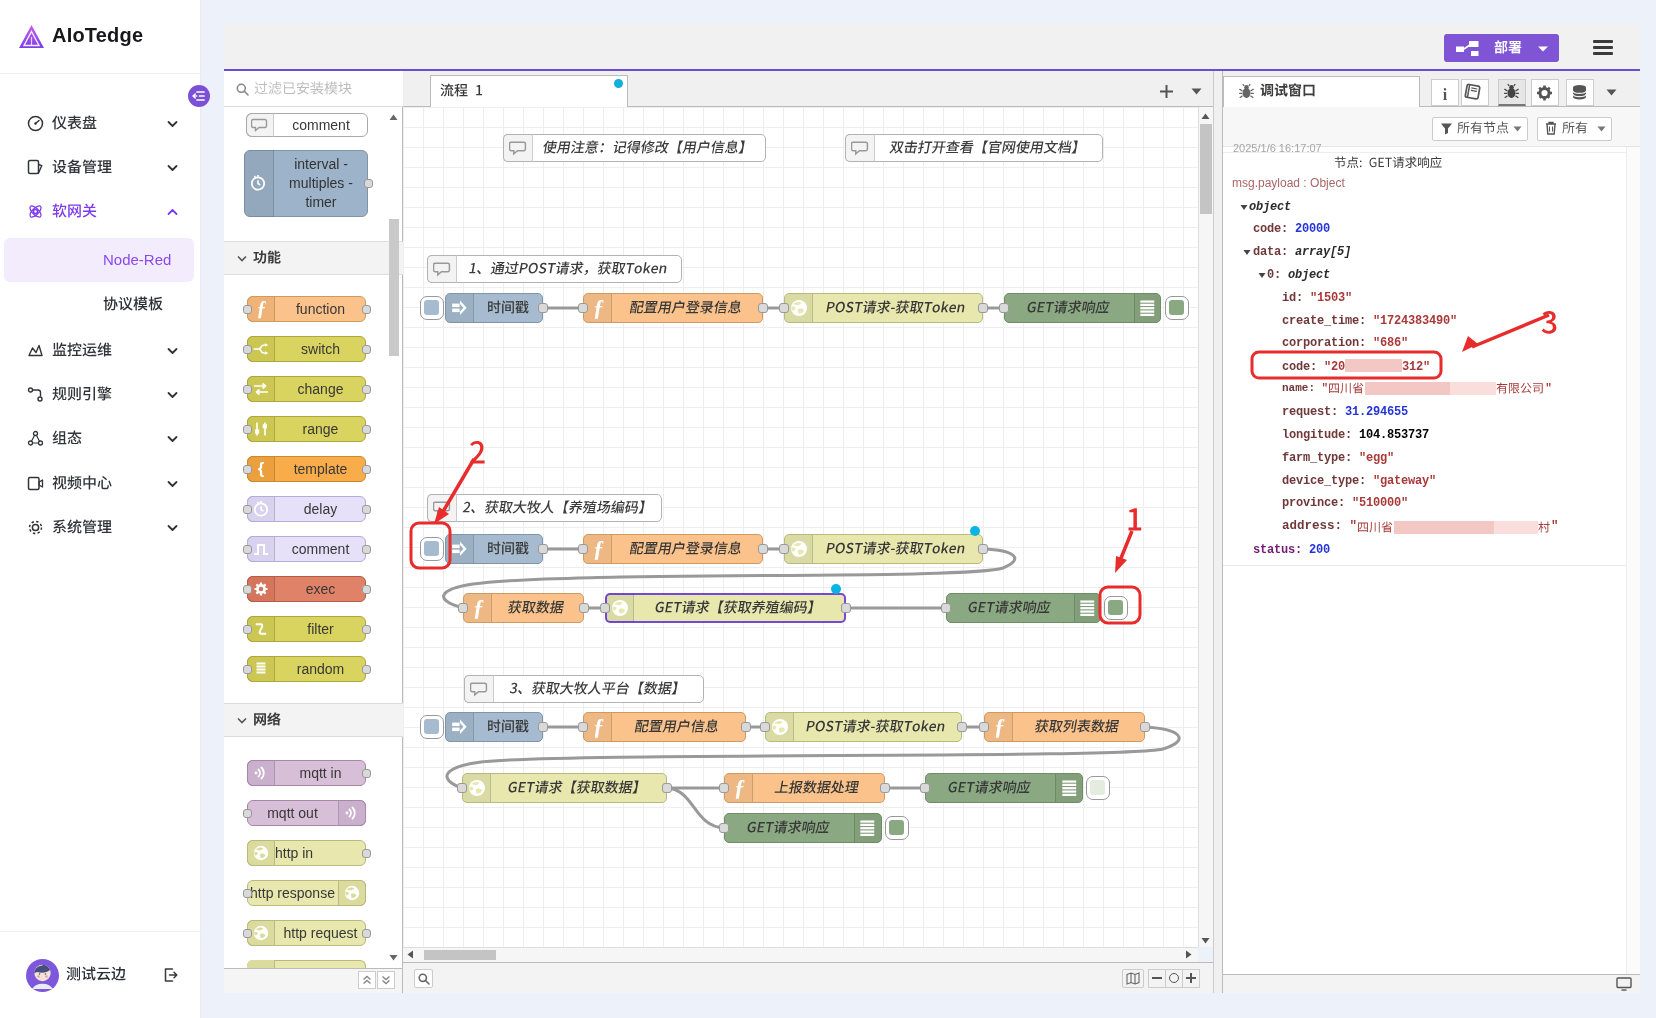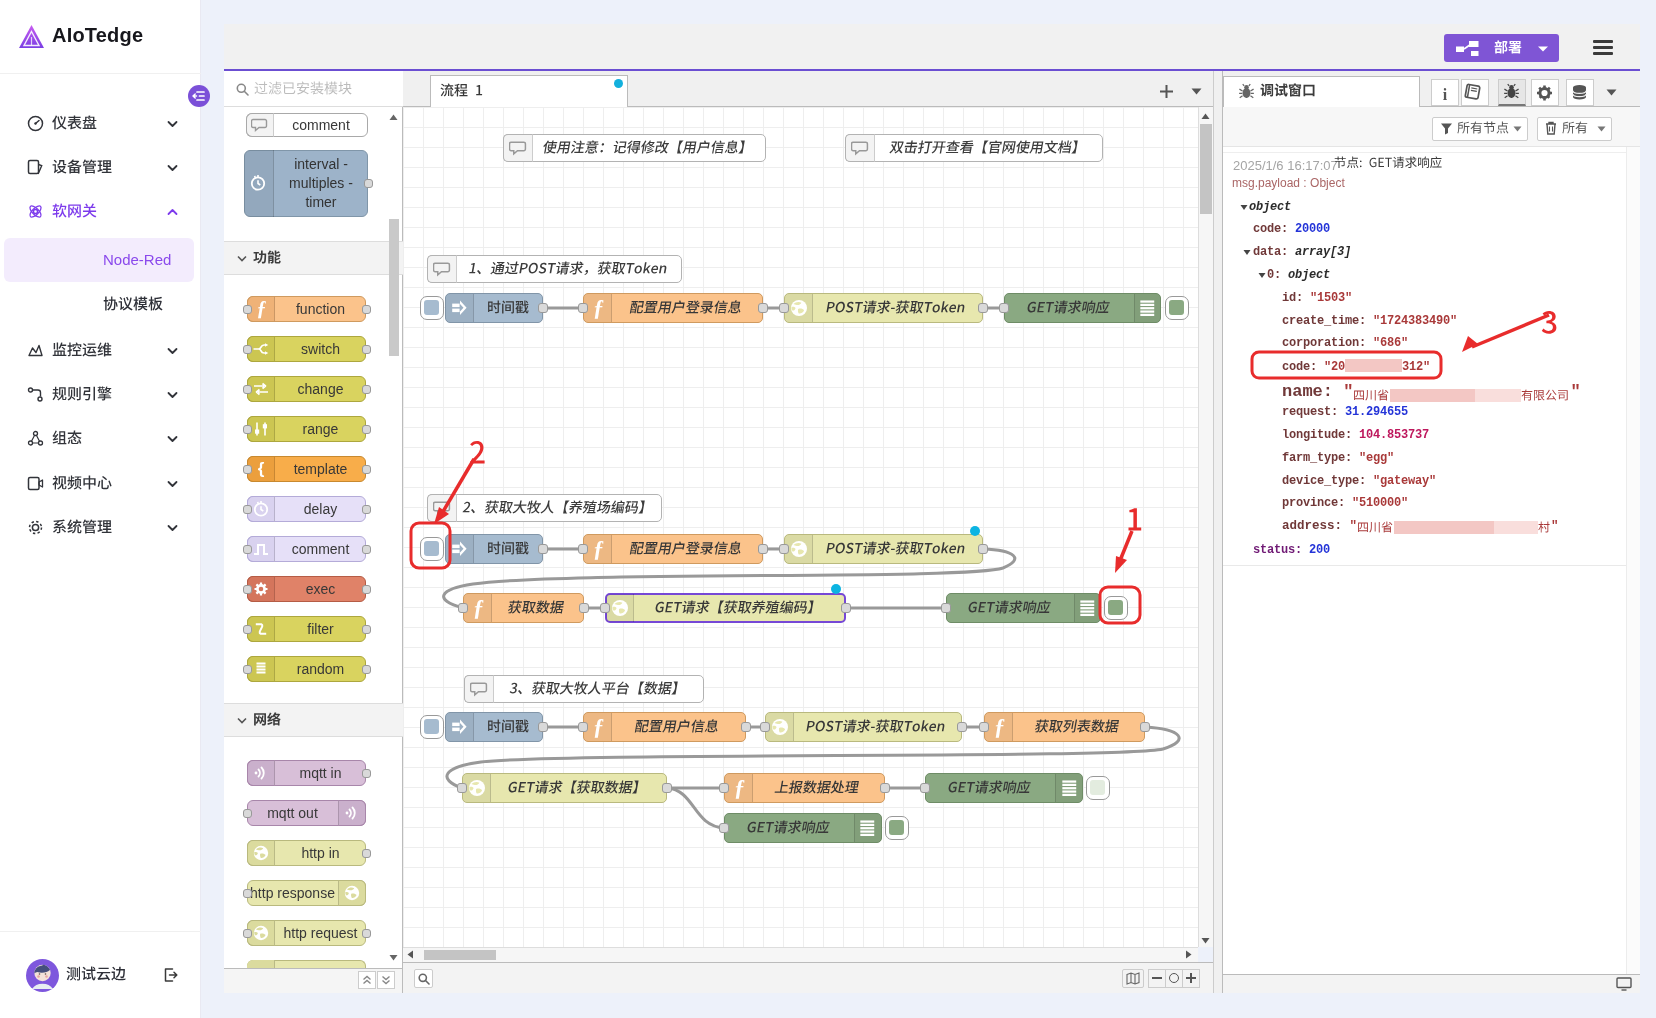--- a/index.html
+++ b/index.html
@@ -321,21 +321,21 @@
 <div class="abs" style="left:247px;top:800px;width:91px;height:26px;line-height:26px;text-align:center;font-size:14px;color:#383838">mqtt out</div>
 <div class="pp" style="left:242.5px;top:808.5px"></div>
 <div class="abs" style="left:247px;top:840px;width:119px;height:26px;background:#e7e7ae;border:1px solid #b9b97e;border-radius:6px;box-sizing:border-box"></div>
 <div class="abs" style="left:247px;top:840px;width:28px;height:26px;background:#dbdb9e;border:1px solid #b9b97e;border-right:1px solid rgba(0,0,0,0.15);border-radius:6px 0 0 6px;box-sizing:border-box"></div>
 <svg class="abs" style="left:252px;top:844px;overflow:visible" width="18" height="18" viewBox="0 0 18 18">
     <circle cx="9" cy="9" r="7.2" fill="#fff"></circle>
     <path d="M4 5.5 C6 3.4 9.2 3.1 11.2 4.3 C10.2 6 8.5 6.6 7 6.3 C5.8 6.1 4.8 6 4 5.5z" fill="#dbdb9e"></path>
     <path d="M2.2 8.3 C3.5 7.6 5.1 7.9 5.9 9 C5.6 10.6 4.3 11.6 3.1 11.3 C2.5 10.4 2.1 9.3 2.2 8.3z" fill="#dbdb9e"></path>
     <path d="M8.2 9.8 C10.1 9 12.6 9.7 13.6 11 C12.6 13.1 10.5 14.3 8.8 13.9 C8 12.6 7.9 10.9 8.2 9.8z" fill="#dbdb9e"></path>
   </svg>
-<div class="abs" style="left:275px;top:840px;width:91px;height:26px;line-height:26px;text-align:center;font-size:14px;color:#383838">http in</div>
+<div class="abs" style="left:275px;top:840px;width:91px;height:26px;line-height:26px;text-align:left;font-size:14px;color:#383838">http in</div>
 <div class="pp" style="left:361.5px;top:848.5px"></div>
 <div class="abs" style="left:247px;top:880px;width:119px;height:26px;background:#e7e7ae;border:1px solid #b9b97e;border-radius:6px;box-sizing:border-box"></div>
 <div class="abs" style="left:338px;top:880px;width:28px;height:26px;background:#dbdb9e;border:1px solid #b9b97e;border-left:1px solid rgba(0,0,0,0.15);border-radius:0 6px 6px 0;box-sizing:border-box"></div>
 <svg class="abs" style="left:343px;top:884px;overflow:visible" width="18" height="18" viewBox="0 0 18 18">
     <circle cx="9" cy="9" r="7.2" fill="#fff"></circle>
     <path d="M4 5.5 C6 3.4 9.2 3.1 11.2 4.3 C10.2 6 8.5 6.6 7 6.3 C5.8 6.1 4.8 6 4 5.5z" fill="#dbdb9e"></path>
     <path d="M2.2 8.3 C3.5 7.6 5.1 7.9 5.9 9 C5.6 10.6 4.3 11.6 3.1 11.3 C2.5 10.4 2.1 9.3 2.2 8.3z" fill="#dbdb9e"></path>
     <path d="M8.2 9.8 C10.1 9 12.6 9.7 13.6 11 C12.6 13.1 10.5 14.3 8.8 13.9 C8 12.6 7.9 10.9 8.2 9.8z" fill="#dbdb9e"></path>
   </svg>
 <div class="abs" style="left:247px;top:880px;width:91px;height:26px;line-height:26px;text-align:center;font-size:14px;color:#383838">http response</div>
@@ -840,51 +840,51 @@
     <path d="M0.5 0.5 L4.5 5.5 L8.5 0.5z" fill="#777"></path>
   </svg>
 <div class="abs" style="left:1223px;top:147px;width:417px;height:827px;background:#fff"></div>
 <div class="abs" style="left:1626px;top:147px;width:14px;height:827px;background:#fbfbfb;border-left:1px solid #ececec;box-sizing:border-box"></div>
 <div class="abs" style="left:1223px;top:974px;width:417px;height:19px;background:#f3f3f3;border-top:1px solid #bbb;box-sizing:border-box"></div>
 <svg class="abs" style="left:1616px;top:977px" width="16" height="14" viewBox="0 0 16 14">
     <rect x="1" y="1" width="14" height="9.5" rx="1" fill="none" stroke="#555" stroke-width="1.4"></rect>
     <path d="M5.5 13 h5" stroke="#555" stroke-width="1.4"></path>
   </svg>
 <div class="abs" style="left:1223px;top:152px;width:403px;height:1px;background:#eee"></div>
-<div class="abs" style="left:1233px;top:158px;font-size:13px;color:#a5a5a5">2025/1/6 16:17:07</div>
+<div class="abs" style="left:1233px;top:142px;font-size:11px;color:#a5a5a5">2025/1/6 16:17:07</div>
 <div style="position:absolute;left:1334px;top:156px;">
     <svg width="109" height="16" viewBox="0 0 109 16" style="display:block;overflow:visible">
       <path fill="#3a3a3a" d="M1.2 4.9V5.8H4.5V12H5.5V5.8H9.7V9.1C9.7 9.3 9.6 9.3 9.3 9.3C9.1 9.3 8.2 9.3 7.3 9.3C7.5 9.6 7.6 10 7.6 10.3C8.8 10.3 9.6 10.3 10 10.1C10.5 10 10.6 9.7 10.6 9.1V4.9ZM7.9 0.5V1.9H4.6V0.5H3.6V1.9H0.7V2.8H3.6V4.2H4.6V2.8H7.9V4.2H8.9V2.8H11.8V1.9H8.9V0.5ZM15.5 5.2H22V7.4H15.5ZM16.8 9.4C16.9 10.2 17 11.3 17 11.9L18 11.8C17.9 11.2 17.8 10.1 17.6 9.3ZM19.3 9.4C19.7 10.2 20.1 11.2 20.2 11.9L21.1 11.6C21 11 20.6 10 20.2 9.2ZM21.9 9.3C22.5 10.1 23.2 11.2 23.5 11.9L24.4 11.5C24.1 10.8 23.4 9.8 22.7 9ZM14.7 9.1C14.3 10 13.7 11 13 11.6L13.9 12C14.6 11.3 15.2 10.3 15.6 9.3ZM14.6 4.3V8.3H22.9V4.3H19.1V2.7H23.9V1.8H19.1V0.5H18.2V4.3ZM26.7 6.1C27.2 6.1 27.6 5.8 27.6 5.2C27.6 4.7 27.2 4.4 26.7 4.4C26.3 4.4 25.9 4.7 25.9 5.2C25.9 5.8 26.3 6.1 26.7 6.1ZM26.7 11.2C27.2 11.2 27.6 10.8 27.6 10.3C27.6 9.8 27.2 9.4 26.7 9.4C26.3 9.4 25.9 9.8 25.9 10.3C25.9 10.8 26.3 11.2 26.7 11.2ZM39.6 11.2C40.8 11.2 41.8 10.7 42.4 10.1V6.2H39.4V7.2H41.4V9.6C41 9.9 40.4 10.2 39.7 10.2C37.7 10.2 36.6 8.7 36.6 6.4C36.6 4.1 37.8 2.7 39.7 2.7C40.6 2.7 41.2 3.1 41.7 3.5L42.3 2.8C41.8 2.2 40.9 1.7 39.7 1.7C37.2 1.7 35.5 3.5 35.5 6.4C35.5 9.4 37.2 11.2 39.6 11.2ZM44.6 11H50V10H45.8V6.7H49.2V5.7H45.8V2.8H49.9V1.8H44.6ZM53.9 11H55V2.8H57.8V1.8H51.1V2.8H53.9ZM59.5 1.3C60.2 1.9 61 2.8 61.4 3.3L62 2.6C61.6 2.1 60.8 1.3 60.1 0.8ZM58.7 4.4V5.3H60.6V9.9C60.6 10.4 60.2 10.8 60 11C60.1 11.2 60.4 11.6 60.5 11.8C60.7 11.5 61 11.2 63.1 9.6C63 9.4 62.9 9.1 62.8 8.8L61.5 9.8V4.4ZM64.4 8.3H68.3V9.4H64.4ZM64.4 7.7V6.7H68.3V7.7ZM65.9 0.5V1.5H63V2.2H65.9V3H63.3V3.7H65.9V4.5H62.6V5.3H70.2V4.5H66.8V3.7H69.4V3H66.8V2.2H69.8V1.5H66.8V0.5ZM63.5 6V12H64.4V10.1H68.3V10.9C68.3 11.1 68.2 11.1 68.1 11.2C67.9 11.2 67.3 11.2 66.7 11.1C66.8 11.4 66.9 11.7 66.9 11.9C67.8 11.9 68.4 11.9 68.7 11.8C69.1 11.7 69.2 11.4 69.2 10.9V6ZM72.2 4.7C72.9 5.4 73.8 6.5 74.2 7.1L75 6.6C74.6 5.9 73.7 4.9 72.9 4.2ZM71.2 9.9 71.8 10.7C73.1 10 74.8 9 76.4 8V10.7C76.4 11 76.3 11 76.1 11.1C75.9 11.1 75 11.1 74.2 11C74.3 11.3 74.5 11.8 74.5 12C75.6 12 76.4 12 76.8 11.8C77.2 11.7 77.4 11.4 77.4 10.7V5.8C78.5 8.1 80 10 82.1 10.9C82.2 10.7 82.5 10.3 82.8 10.1C81.4 9.6 80.2 8.5 79.3 7.3C80.1 6.5 81.1 5.5 81.9 4.6L81.1 4.1C80.5 4.8 79.6 5.8 78.8 6.6C78.2 5.7 77.8 4.7 77.4 3.7V3.5H82.4V2.6H80.9L81.4 2C80.9 1.6 79.9 1 79.1 0.6L78.5 1.2C79.3 1.6 80.2 2.2 80.8 2.6H77.4V0.5H76.4V2.6H71.5V3.5H76.4V7C74.5 8.1 72.5 9.2 71.2 9.9ZM84.1 1.7V9.9H85V8.7H87.2V1.7ZM85 2.6H86.4V7.8H85ZM91 0.5C90.9 1.1 90.6 1.9 90.3 2.6H88.2V11.9H89.1V3.4H94V10.9C94 11.1 93.9 11.1 93.7 11.1C93.6 11.1 93.1 11.1 92.5 11.1C92.6 11.3 92.8 11.7 92.8 11.9C93.6 12 94.1 11.9 94.4 11.8C94.8 11.6 94.9 11.4 94.9 10.9V2.6H91.3C91.5 2 91.8 1.3 92.1 0.7ZM90.8 5.5H92.2V8.3H90.8ZM90.1 4.8V9.7H90.8V9H92.9V4.8ZM99 4.9C99.5 6.2 100.1 8 100.3 9.2L101.2 8.8C101 7.7 100.3 5.9 99.8 4.5ZM101.7 4.2C102.1 5.5 102.6 7.3 102.7 8.5L103.6 8.2C103.5 7 103 5.3 102.5 3.9ZM101.5 0.6C101.8 1.1 102 1.7 102.2 2.1H97.2V5.5C97.2 7.3 97.1 9.8 96.1 11.6C96.4 11.7 96.8 11.9 97 12.1C98 10.2 98.2 7.4 98.2 5.5V3H107.5V2.1H103.3C103.1 1.7 102.8 0.9 102.5 0.4ZM98.3 10.5V11.4H107.6V10.5H104.2C105.4 8.6 106.3 6.3 106.9 4.2L105.9 3.9C105.5 6 104.5 8.6 103.3 10.5Z"></path>
     </svg>
   </div>
 <div class="abs" style="left:1232px;top:176px;font-size:12px;color:#a66">msg.payload : Object</div>
 <svg class="abs" style="left:1240px;top:204px" width="8" height="7" viewBox="0 0 8 7">
     <path d="M0.5 1 L7.5 1 L4 6z" fill="#444"></path>
   </svg>
 <div class="abs" style="left:1249px;top:200px;font-size:12px;letter-spacing:-0.2px;font-family:'Liberation Mono',monospace;font-weight:bold;white-space:pre;color:#703838"><span style="color:#2b2b2b;font-style:italic">object</span></div>
 <div class="abs" style="left:1253px;top:222px;font-size:12px;letter-spacing:-0.2px;font-family:'Liberation Mono',monospace;font-weight:bold;white-space:pre;color:#703838"><span style="color:#703838">code: </span><span style="color:#2434d8">20000</span></div>
 <svg class="abs" style="left:1243px;top:249px" width="8" height="7" viewBox="0 0 8 7">
     <path d="M0.5 1 L7.5 1 L4 6z" fill="#444"></path>
   </svg>
-<div class="abs" style="left:1253px;top:245px;font-size:12px;letter-spacing:-0.2px;font-family:'Liberation Mono',monospace;font-weight:bold;white-space:pre;color:#703838"><span style="color:#703838">data: </span><span style="color:#2b2b2b;font-style:italic">array[3]</span></div>
+<div class="abs" style="left:1253px;top:245px;font-size:12px;letter-spacing:-0.2px;font-family:'Liberation Mono',monospace;font-weight:bold;white-space:pre;color:#703838"><span style="color:#703838">data: </span><span style="color:#2b2b2b;font-style:italic">array[5]</span></div>
 <svg class="abs" style="left:1258px;top:272px" width="8" height="7" viewBox="0 0 8 7">
     <path d="M0.5 1 L7.5 1 L4 6z" fill="#444"></path>
   </svg>
 <div class="abs" style="left:1267px;top:268px;font-size:12px;letter-spacing:-0.2px;font-family:'Liberation Mono',monospace;font-weight:bold;white-space:pre;color:#703838"><span style="color:#703838">0: </span><span style="color:#2b2b2b;font-style:italic">object</span></div>
 <div class="abs" style="left:1282px;top:291px;font-size:12px;letter-spacing:-0.2px;font-family:'Liberation Mono',monospace;font-weight:bold;white-space:pre;color:#703838"><span style="color:#703838">id: </span><span style="color:#a93939">"1503"</span></div>
 <div class="abs" style="left:1282px;top:314px;font-size:12px;letter-spacing:-0.2px;font-family:'Liberation Mono',monospace;font-weight:bold;white-space:pre;color:#703838"><span style="color:#703838">create_time: </span><span style="color:#a93939">"1724383490"</span></div>
 <div class="abs" style="left:1282px;top:336px;font-size:12px;letter-spacing:-0.2px;font-family:'Liberation Mono',monospace;font-weight:bold;white-space:pre;color:#703838"><span style="color:#703838">corporation: </span><span style="color:#a93939">"686"</span></div>
 <div class="abs" style="left:1282px;top:359px;font-size:12px;letter-spacing:-0.2px;font-family:'Liberation Mono',monospace;font-weight:bold;white-space:pre;color:#703838"><span style="color:#703838">code: </span><span style="color:#a93939">"20</span><span style="display:inline-block;background:#f3c7c4;vertical-align:-2px;height:13px;width:57px"></span><span style="color:#a93939">312"</span></div>
-<div class="abs" style="left:1282px;top:382px;font-size:17px;font-family:'Liberation Mono',monospace;font-weight:bold;white-space:pre"><span style="display:inline-flex;align-items:flex-end"><span style="color:#703838">name:&nbsp;</span><span style="color:#a93939">"</span><span style="margin-bottom:-3px"><svg width="37" height="15" viewBox="0 0 37 15" style="display:block;overflow:visible">
+<div class="abs" style="left:1282px;top:382px;font-size:11px;font-family:'Liberation Mono',monospace;font-weight:bold;white-space:pre"><span style="display:inline-flex;align-items:flex-end"><span style="color:#703838">name:&nbsp;</span><span style="color:#a93939">"</span><span style="margin-bottom:-3px"><svg width="37" height="15" viewBox="0 0 37 15" style="display:block;overflow:visible">
           <path fill="#a93939" d="M1.1 1.5V11.1H2V10.2H10V11H10.9V1.5ZM2 9.3V2.4H4.2C4.2 5.3 3.9 6.9 2.1 7.7C2.3 7.9 2.6 8.2 2.7 8.4C4.7 7.4 5 5.6 5.1 2.4H6.8V6.2C6.8 7.1 7 7.5 7.8 7.5C8 7.5 8.9 7.5 9.1 7.5C9.4 7.5 9.7 7.5 9.9 7.4C9.8 7.2 9.8 6.9 9.8 6.6C9.6 6.7 9.3 6.7 9.1 6.7C8.9 6.7 8.1 6.7 7.9 6.7C7.7 6.7 7.6 6.6 7.6 6.2V2.4H10V9.3ZM13.9 1.1V5.2C13.9 7.3 13.8 9.4 12.3 11C12.6 11.1 12.9 11.4 13.1 11.6C14.7 9.8 14.8 7.5 14.8 5.2V1.1ZM17.7 1.6V10.5H18.6V1.6ZM21.8 1.1V11.5H22.7V1.1ZM27.2 1.2C26.7 2.2 25.8 3.3 24.9 3.9C25.1 4.1 25.5 4.3 25.7 4.5C26.6 3.7 27.5 2.6 28.1 1.4ZM32 1.5C33 2.3 34.1 3.4 34.6 4.2L35.4 3.6C34.8 2.9 33.7 1.8 32.7 1.1ZM29.4 0.5V4.5H29.5C28 5.1 26.2 5.4 24.4 5.7C24.6 5.9 24.9 6.2 25 6.5C25.6 6.4 26.2 6.3 26.7 6.1V11.5H27.6V10.9H33V11.5H33.9V5.4H29.3C30.9 4.9 32.3 4.1 33.3 3.1L32.4 2.7C31.9 3.3 31.2 3.7 30.3 4.2V0.5ZM27.6 7.7H33V8.6H27.6ZM27.6 7V6.2H33V7ZM27.6 9.3H33V10.2H27.6Z"></path>
         </svg></span><span style="display:inline-block;background:#f3c7c4;vertical-align:-2px;height:13px;width:85px;margin-bottom:-1px"></span><span style="display:inline-block;background:#f3c7c4;vertical-align:-2px;height:13px;width:46px;background:#f9dedc;margin-bottom:-1px"></span><span style="margin-bottom:-3px"><svg width="49" height="15" viewBox="0 0 49 15" style="display:block;overflow:visible">
           <path fill="#a93939" d="M4.7 0.5C4.5 1 4.4 1.5 4.2 2H0.8V2.9H3.8C3 4.5 1.9 5.9 0.5 6.9C0.6 7.1 0.9 7.4 1.1 7.6C1.8 7.1 2.5 6.4 3.1 5.7V11.5H3.9V9.1H9V10.4C9 10.6 8.9 10.6 8.7 10.6C8.5 10.6 7.8 10.7 7 10.6C7.1 10.9 7.2 11.2 7.3 11.5C8.3 11.5 9 11.5 9.3 11.4C9.7 11.2 9.9 10.9 9.9 10.4V4.3H4C4.3 3.8 4.5 3.4 4.8 2.9H11.3V2H5.1C5.3 1.6 5.5 1.1 5.6 0.7ZM3.9 7.1H9V8.4H3.9ZM3.9 6.3V5.1H9V6.3ZM13.1 1V11.5H13.9V1.8H15.6C15.4 2.6 15 3.6 14.7 4.5C15.6 5.5 15.8 6.3 15.8 6.9C15.8 7.3 15.7 7.7 15.5 7.8C15.4 7.8 15.3 7.9 15.2 7.9C15 7.9 14.7 7.9 14.4 7.9C14.6 8.1 14.7 8.5 14.7 8.7C14.9 8.7 15.3 8.7 15.5 8.7C15.7 8.6 15.9 8.6 16.1 8.4C16.5 8.2 16.6 7.7 16.6 7C16.6 6.3 16.4 5.4 15.5 4.4C15.9 3.4 16.4 2.3 16.7 1.3L16.1 0.9L16 1ZM21.7 4V5.5H18.2V4ZM21.7 3.3H18.2V1.8H21.7ZM17.3 11.5C17.5 11.4 17.9 11.2 20.4 10.6C20.3 10.4 20.3 10 20.3 9.7L18.2 10.3V6.3H19.3C19.9 8.7 21.1 10.5 23 11.4C23.1 11.2 23.4 10.8 23.6 10.7C22.6 10.3 21.8 9.6 21.3 8.7C21.9 8.3 22.7 7.8 23.3 7.3L22.7 6.7C22.2 7.1 21.5 7.7 20.9 8.1C20.6 7.5 20.3 6.9 20.1 6.3H22.6V1H17.3V9.9C17.3 10.4 17.1 10.7 16.9 10.8C17 11 17.2 11.3 17.3 11.5ZM27.9 0.8C27.2 2.6 26 4.4 24.6 5.4C24.9 5.6 25.3 5.9 25.4 6.1C26.8 4.9 28 3.1 28.8 1.1ZM32 0.7 31.1 1.1C32 2.9 33.6 4.9 34.8 6.1C35 5.8 35.3 5.5 35.6 5.3C34.3 4.3 32.8 2.4 32 0.7ZM25.9 10.7C26.4 10.6 27 10.5 33.4 10.1C33.7 10.6 34 11.1 34.2 11.4L35.1 11C34.5 9.9 33.2 8.2 32.2 6.9L31.3 7.3C31.8 7.9 32.3 8.6 32.8 9.3L27.2 9.6C28.4 8.2 29.6 6.4 30.6 4.6L29.6 4.1C28.6 6.1 27.2 8.2 26.7 8.8C26.2 9.3 25.9 9.7 25.6 9.8C25.7 10 25.9 10.5 25.9 10.7ZM37.1 3.4V4.2H44.4V3.4ZM37.1 1.2V2.1H45.7V10.2C45.7 10.4 45.7 10.5 45.5 10.5C45.2 10.5 44.4 10.5 43.5 10.5C43.7 10.7 43.8 11.2 43.9 11.4C44.9 11.4 45.7 11.4 46.1 11.3C46.5 11.1 46.7 10.8 46.7 10.2V1.2ZM38.8 6.3H42.7V8.5H38.8ZM37.9 5.5V10.2H38.8V9.3H43.5V5.5Z"></path>
         </svg></span><span style="color:#a93939">"</span></span></div>
 <div class="abs" style="left:1282px;top:405px;font-size:12px;letter-spacing:-0.2px;font-family:'Liberation Mono',monospace;font-weight:bold;white-space:pre;color:#703838"><span style="color:#703838">request: </span><span style="color:#2434d8">31.294655</span></div>
-<div class="abs" style="left:1282px;top:428px;font-size:12px;letter-spacing:-0.2px;font-family:'Liberation Mono',monospace;font-weight:bold;white-space:pre;color:#703838"><span style="color:#703838">longitude: </span><span style="color:#be185d">104.853737</span></div>
+<div class="abs" style="left:1282px;top:428px;font-size:12px;letter-spacing:-0.2px;font-family:'Liberation Mono',monospace;font-weight:bold;white-space:pre;color:#703838"><span style="color:#703838">longitude: </span><span style="color:#000000">104.853737</span></div>
 <div class="abs" style="left:1282px;top:451px;font-size:12px;letter-spacing:-0.2px;font-family:'Liberation Mono',monospace;font-weight:bold;white-space:pre;color:#703838"><span style="color:#703838">farm_type: </span><span style="color:#a93939">"egg"</span></div>
 <div class="abs" style="left:1282px;top:474px;font-size:12px;letter-spacing:-0.2px;font-family:'Liberation Mono',monospace;font-weight:bold;white-space:pre;color:#703838"><span style="color:#703838">device_type: </span><span style="color:#a93939">"gateway"</span></div>
 <div class="abs" style="left:1282px;top:496px;font-size:12px;letter-spacing:-0.2px;font-family:'Liberation Mono',monospace;font-weight:bold;white-space:pre;color:#703838"><span style="color:#703838">province: </span><span style="color:#a93939">"510000"</span></div>
 <div class="abs" style="left:1282px;top:519px;font-size:12.5px;font-family:'Liberation Mono',monospace;font-weight:bold;white-space:pre"><span style="display:inline-flex;align-items:flex-end"><span style="color:#703838">address:&nbsp;</span><span style="color:#a93939">"</span><span style="margin-bottom:-3px"><svg width="37" height="15" viewBox="0 0 37 15" style="display:block;overflow:visible">
           <path fill="#a93939" d="M1.1 1.5V11.1H2V10.2H10V11H10.9V1.5ZM2 9.3V2.4H4.2C4.2 5.3 3.9 6.9 2.1 7.7C2.3 7.9 2.6 8.2 2.7 8.4C4.7 7.4 5 5.6 5.1 2.4H6.8V6.2C6.8 7.1 7 7.5 7.8 7.5C8 7.5 8.9 7.5 9.1 7.5C9.4 7.5 9.7 7.5 9.9 7.4C9.8 7.2 9.8 6.9 9.8 6.6C9.6 6.7 9.3 6.7 9.1 6.7C8.9 6.7 8.1 6.7 7.9 6.7C7.7 6.7 7.6 6.6 7.6 6.2V2.4H10V9.3ZM13.9 1.1V5.2C13.9 7.3 13.8 9.4 12.3 11C12.6 11.1 12.9 11.4 13.1 11.6C14.7 9.8 14.8 7.5 14.8 5.2V1.1ZM17.7 1.6V10.5H18.6V1.6ZM21.8 1.1V11.5H22.7V1.1ZM27.2 1.2C26.7 2.2 25.8 3.3 24.9 3.9C25.1 4.1 25.5 4.3 25.7 4.5C26.6 3.7 27.5 2.6 28.1 1.4ZM32 1.5C33 2.3 34.1 3.4 34.6 4.2L35.4 3.6C34.8 2.9 33.7 1.8 32.7 1.1ZM29.4 0.5V4.5H29.5C28 5.1 26.2 5.4 24.4 5.7C24.6 5.9 24.9 6.2 25 6.5C25.6 6.4 26.2 6.3 26.7 6.1V11.5H27.6V10.9H33V11.5H33.9V5.4H29.3C30.9 4.9 32.3 4.1 33.3 3.1L32.4 2.7C31.9 3.3 31.2 3.7 30.3 4.2V0.5ZM27.6 7.7H33V8.6H27.6ZM27.6 7V6.2H33V7ZM27.6 9.3H33V10.2H27.6Z"></path>
         </svg></span><span style="display:inline-block;background:#f3c7c4;vertical-align:-2px;height:13px;width:100px;margin-bottom:-1px"></span><span style="display:inline-block;background:#f3c7c4;vertical-align:-2px;height:13px;width:44px;background:#f9dedc;margin-bottom:-1px"></span><span style="margin-bottom:-3px"><svg width="13" height="15" viewBox="0 0 13 15" style="display:block;overflow:visible">
           <path fill="#a93939" d="M6 5.5C6.7 6.4 7.3 7.6 7.6 8.4L8.4 8C8.1 7.2 7.5 6 6.8 5.1ZM9.4 0.5V3H5.8V3.9H9.4V10.3C9.4 10.5 9.3 10.6 9.1 10.6C8.8 10.6 8.1 10.6 7.3 10.6C7.4 10.8 7.6 11.3 7.6 11.5C8.6 11.5 9.3 11.5 9.7 11.3C10.1 11.2 10.3 10.9 10.3 10.3V3.9H11.6V3H10.3V0.5ZM2.8 0.5V3H0.6V3.9H2.6C2.2 5.6 1.2 7.4 0.3 8.5C0.5 8.7 0.7 9 0.8 9.3C1.5 8.5 2.2 7.1 2.8 5.7V11.5H3.6V6C4.1 6.6 4.7 7.4 4.9 7.8L5.5 7C5.2 6.7 4 5.4 3.6 5V3.9H5.4V3H3.6V0.5Z"></path>
         </svg></span><span style="color:#a93939">"</span></span></div>
 <div class="abs" style="left:1253px;top:543px;font-size:12px;letter-spacing:-0.2px;font-family:'Liberation Mono',monospace;font-weight:bold;white-space:pre;color:#703838"><span style="color:#701a75">status: </span><span style="color:#2434d8">200</span></div>
 <div class="abs" style="left:1223px;top:565px;width:403px;height:1px;background:#e9e9e9"></div>

